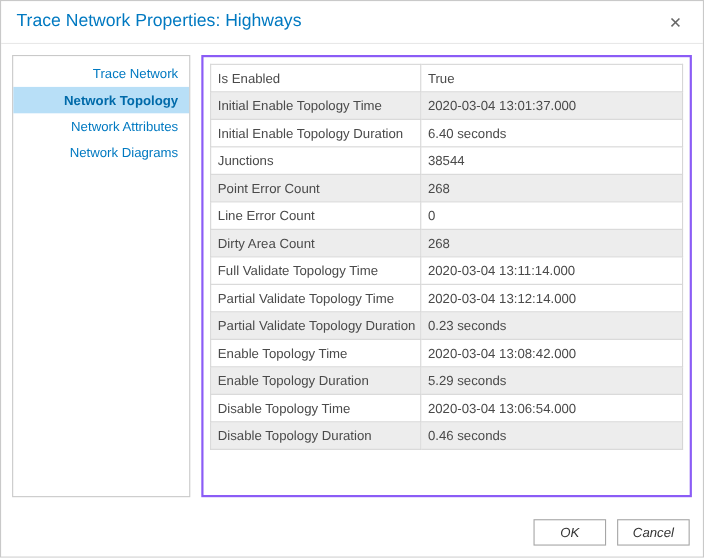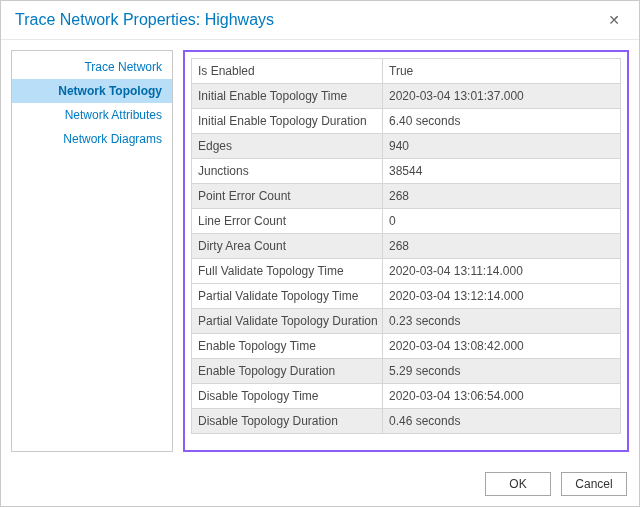--- a/index.html
+++ b/index.html
@@ -105,20 +105,21 @@
   }
   .btn {
     min-width: 66px;
     height: 24px;
     border: 1px solid #a6a6a6;
     background: #fff;
     font-size: 12px;
     color: #333;
     cursor: pointer;
     padding: 0 10px;
+    font-style: italic;
   }
 </style>
 </head>
 <body>
 
 <div class="window">
 
   <div class="titlebar">
     <div class="title">Trace Network Properties: Highways</div>
     <div class="close-x">✕</div>
@@ -145,24 +146,20 @@
               <td>True</td>
             </tr>
             <tr class="alt">
               <td>Initial Enable Topology Time</td>
               <td>2020-03-04 13:01:37.000</td>
             </tr>
             <tr>
               <td>Initial Enable Topology Duration</td>
               <td>6.40 seconds</td>
             </tr>
-            <tr class="alt">
-              <td>Edges</td>
-              <td>940</td>
-            </tr>
             <tr>
               <td>Junctions</td>
               <td>38544</td>
             </tr>
             <tr class="alt">
               <td>Point Error Count</td>
               <td>268</td>
             </tr>
             <tr>
               <td>Line Error Count</td>

